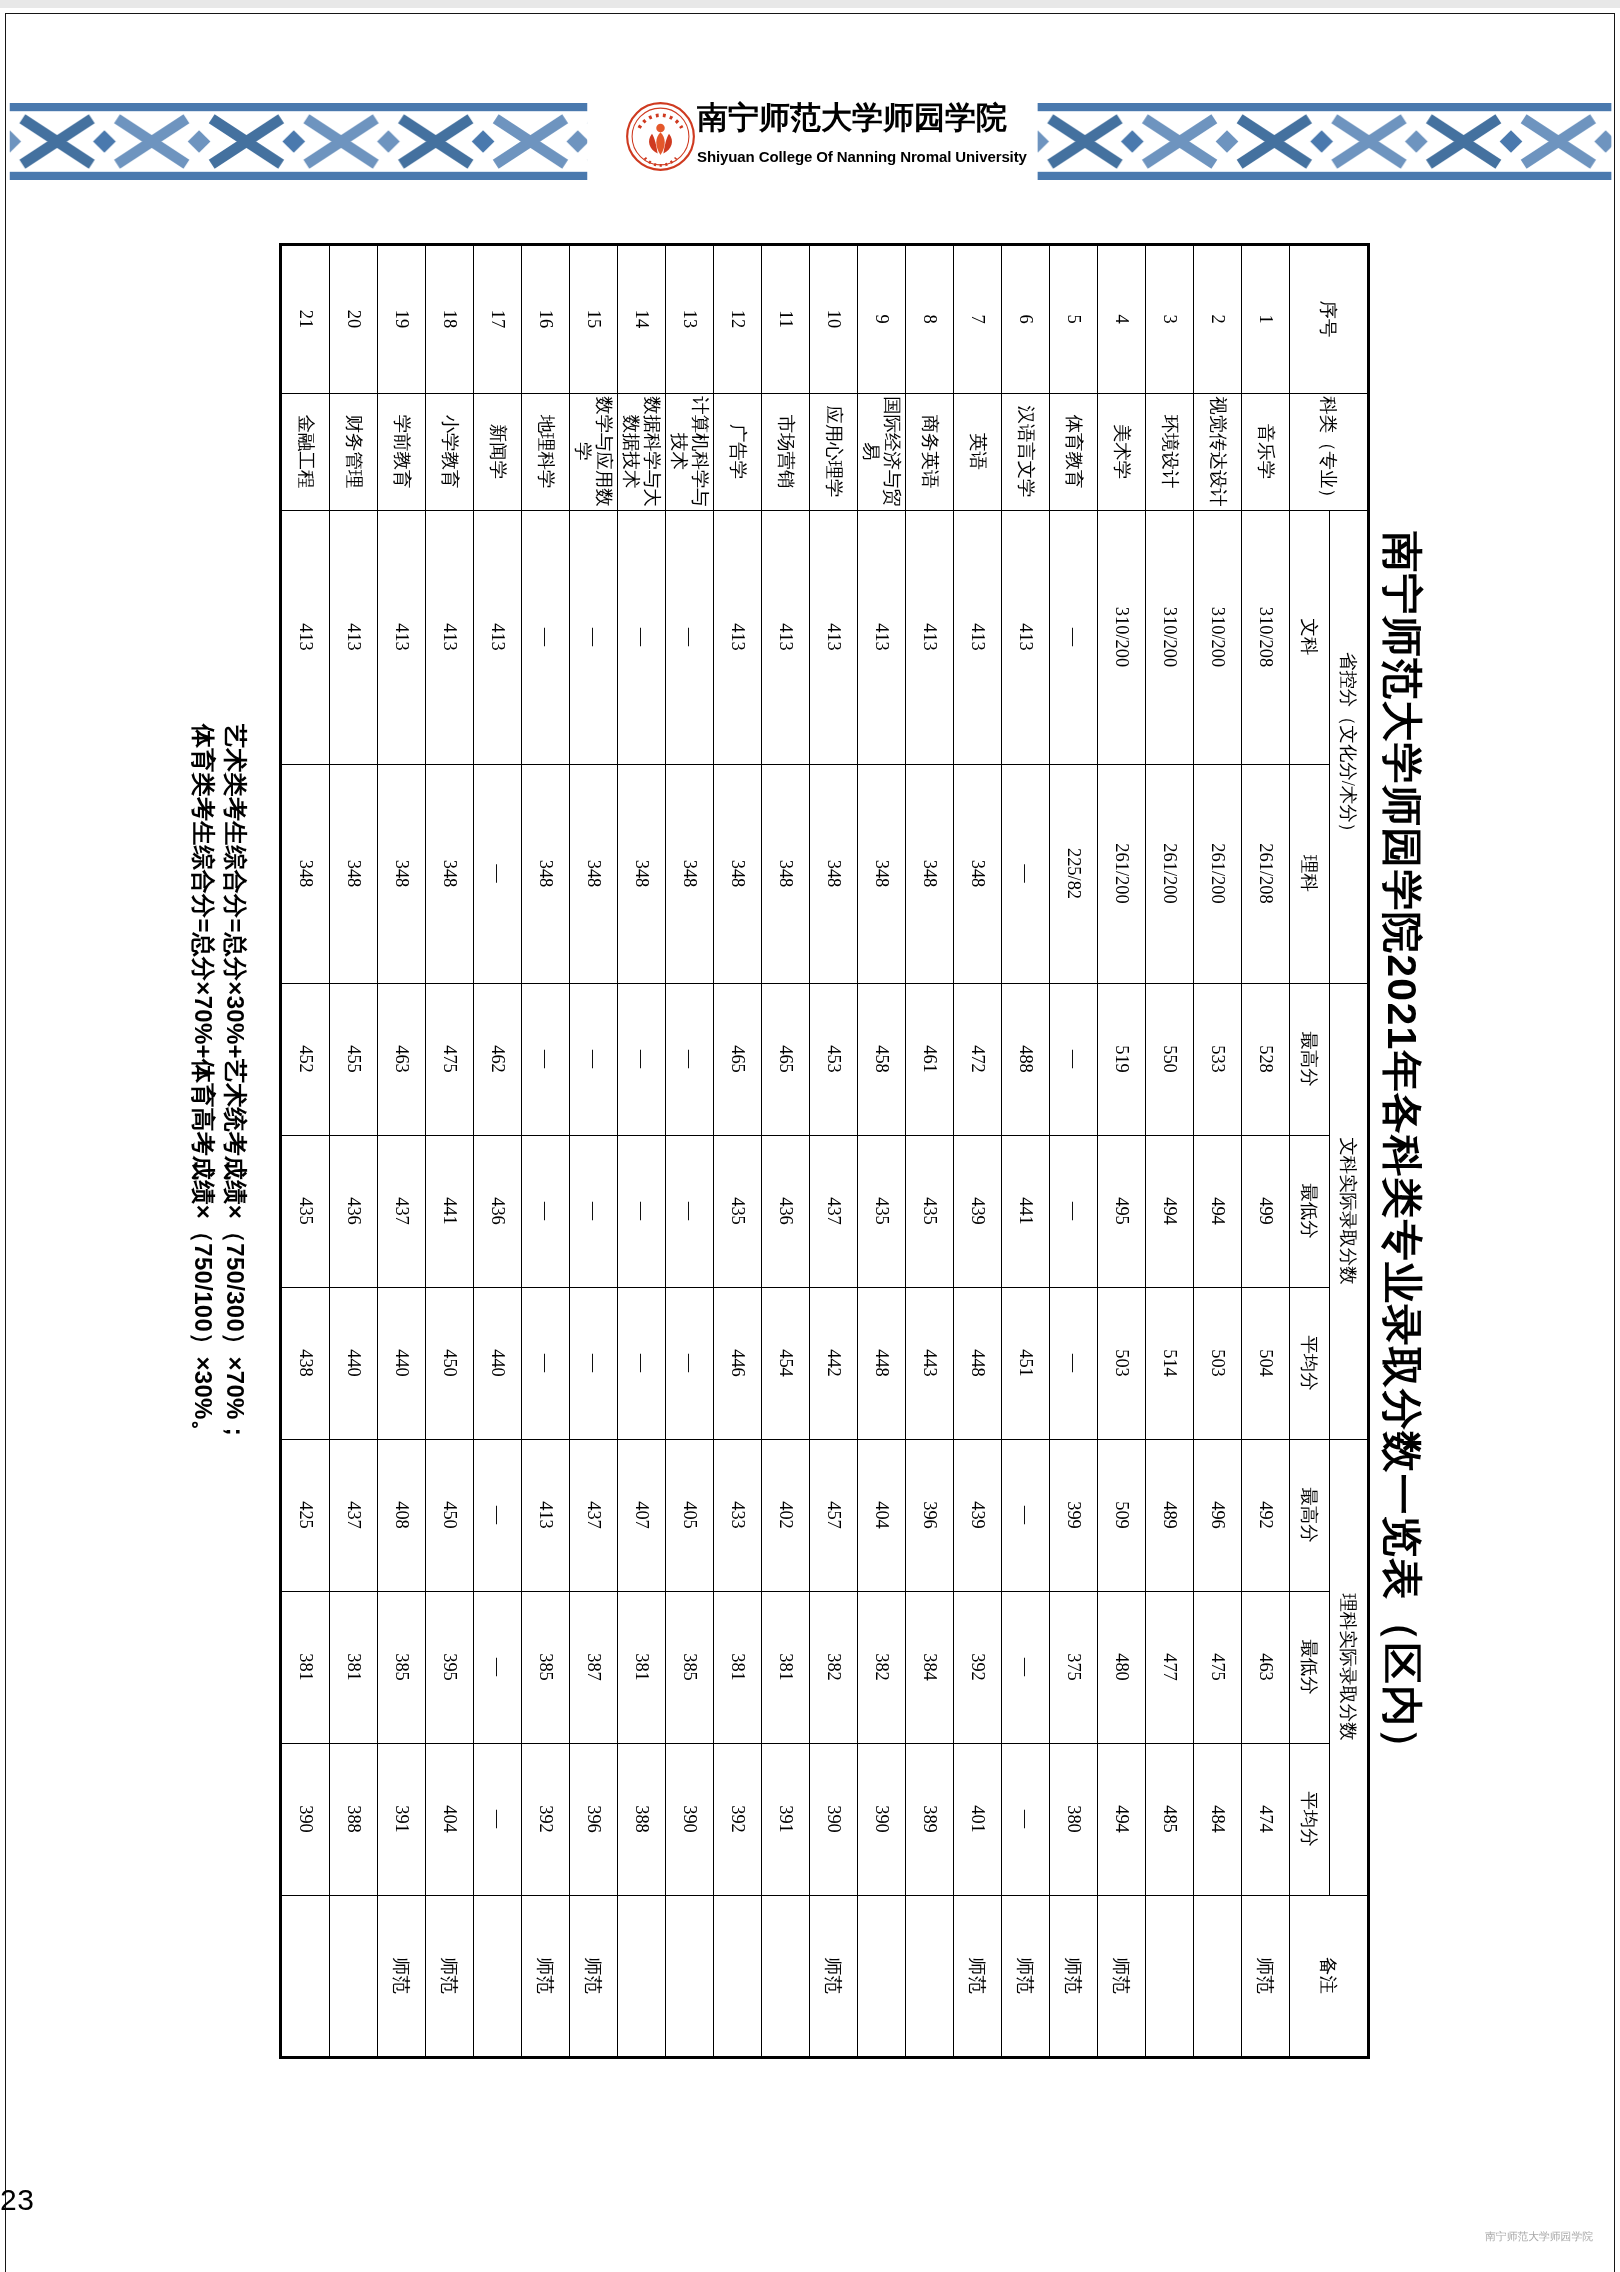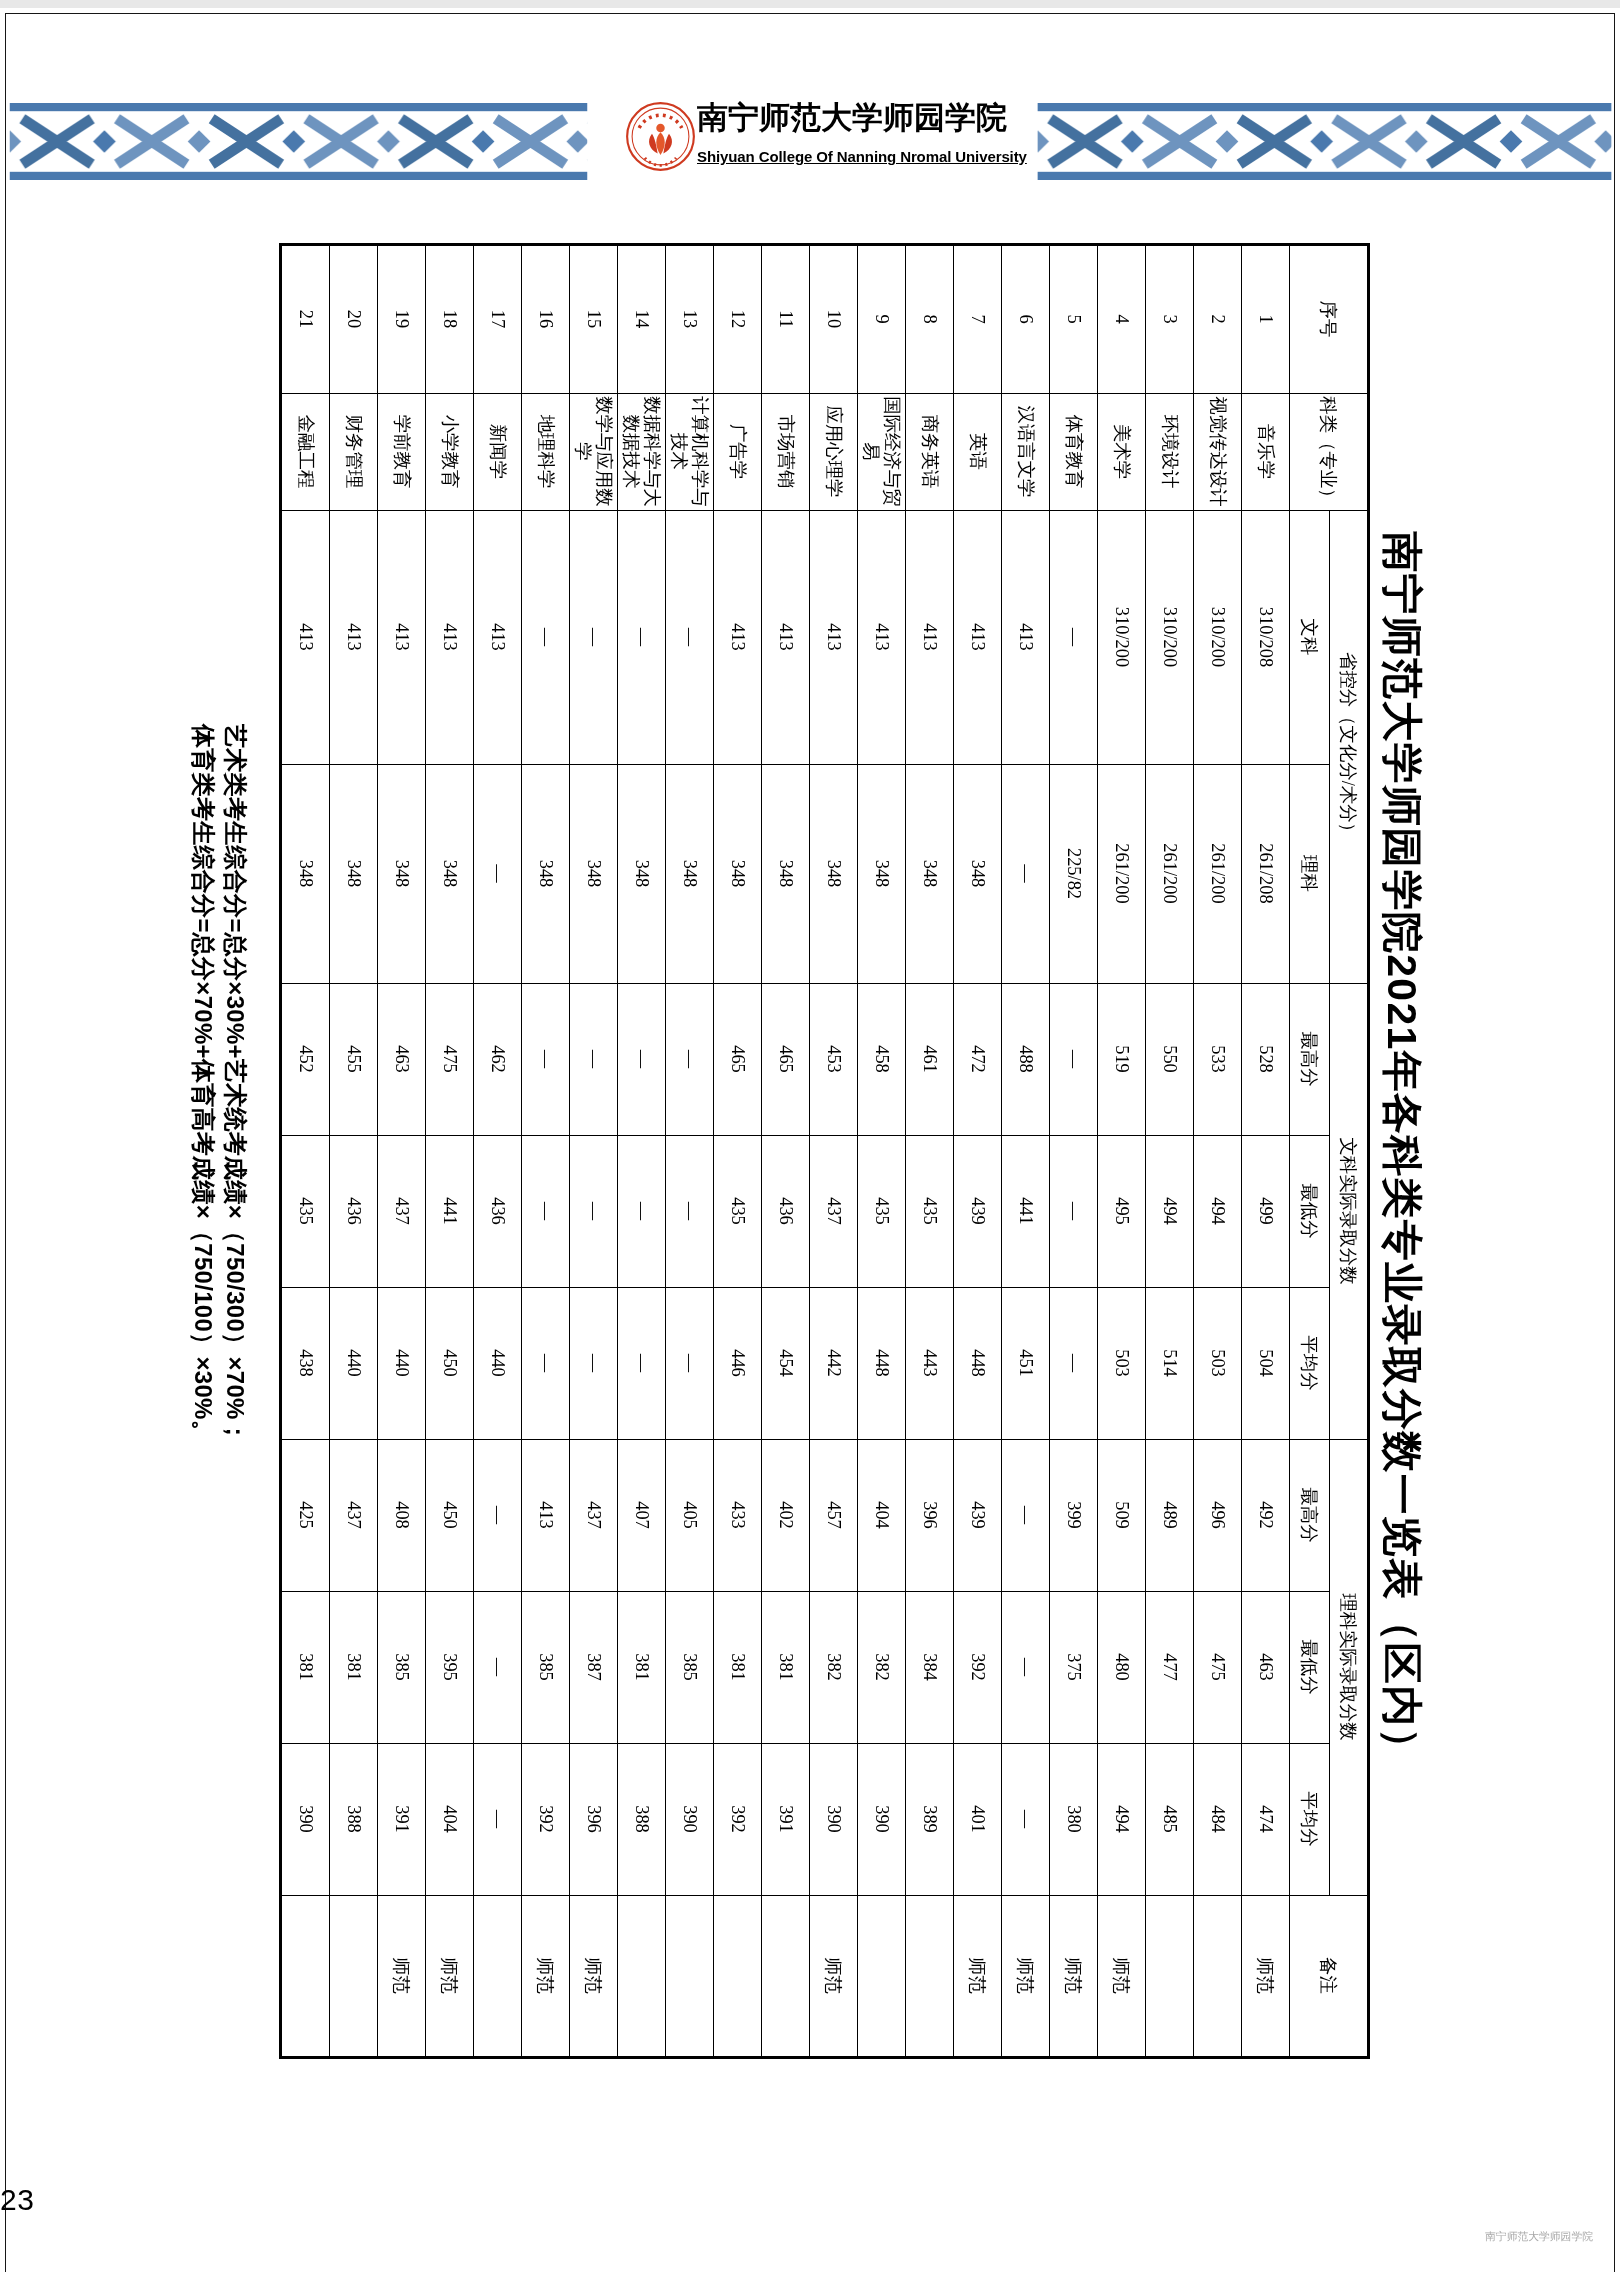--- a/index.html
+++ b/index.html
@@ -9,21 +9,21 @@
 
   
   .pattern-strip{position:absolute;top:95px;}
   .pattern-left{left:7.6px;}
   .pattern-right{left:1036px;}
   .logo{position:absolute;left:625px;top:93px;width:71px;height:71px;}
   .school-name{position:absolute;left:697px;top:89px;width:317px;
                font-size:31px;font-weight:900;letter-spacing:0px;white-space:nowrap;
                font-family:"Liberation Sans",sans-serif;}
   .school-name-en{position:absolute;left:697px;top:140px;width:305px;
-               font-size:15px;font-weight:700;letter-spacing:-0.1px;white-space:nowrap;text-decoration:underline;}
+               font-size:15px;font-weight:700;letter-spacing:-0.1px;white-space:nowrap;}
 
   
   .sheet{position:absolute;left:-108px;top:516px;width:1827px;height:1253px;
          transform:rotate(90deg);}
   .table-title{height:62px;line-height:61px;text-align:center;
                font-size:41px;font-weight:700;letter-spacing:1.3px;white-space:nowrap;}
   table.adm{border-collapse:collapse;margin:0 auto;table-layout:fixed;width:1815px;
             border:3.8px solid #000;}
   table.adm th,table.adm td{border:1.9px solid #000;text-align:center;vertical-align:middle;
             font-family:"Liberation Serif","DejaVu Serif",serif;font-size:18.4px;

